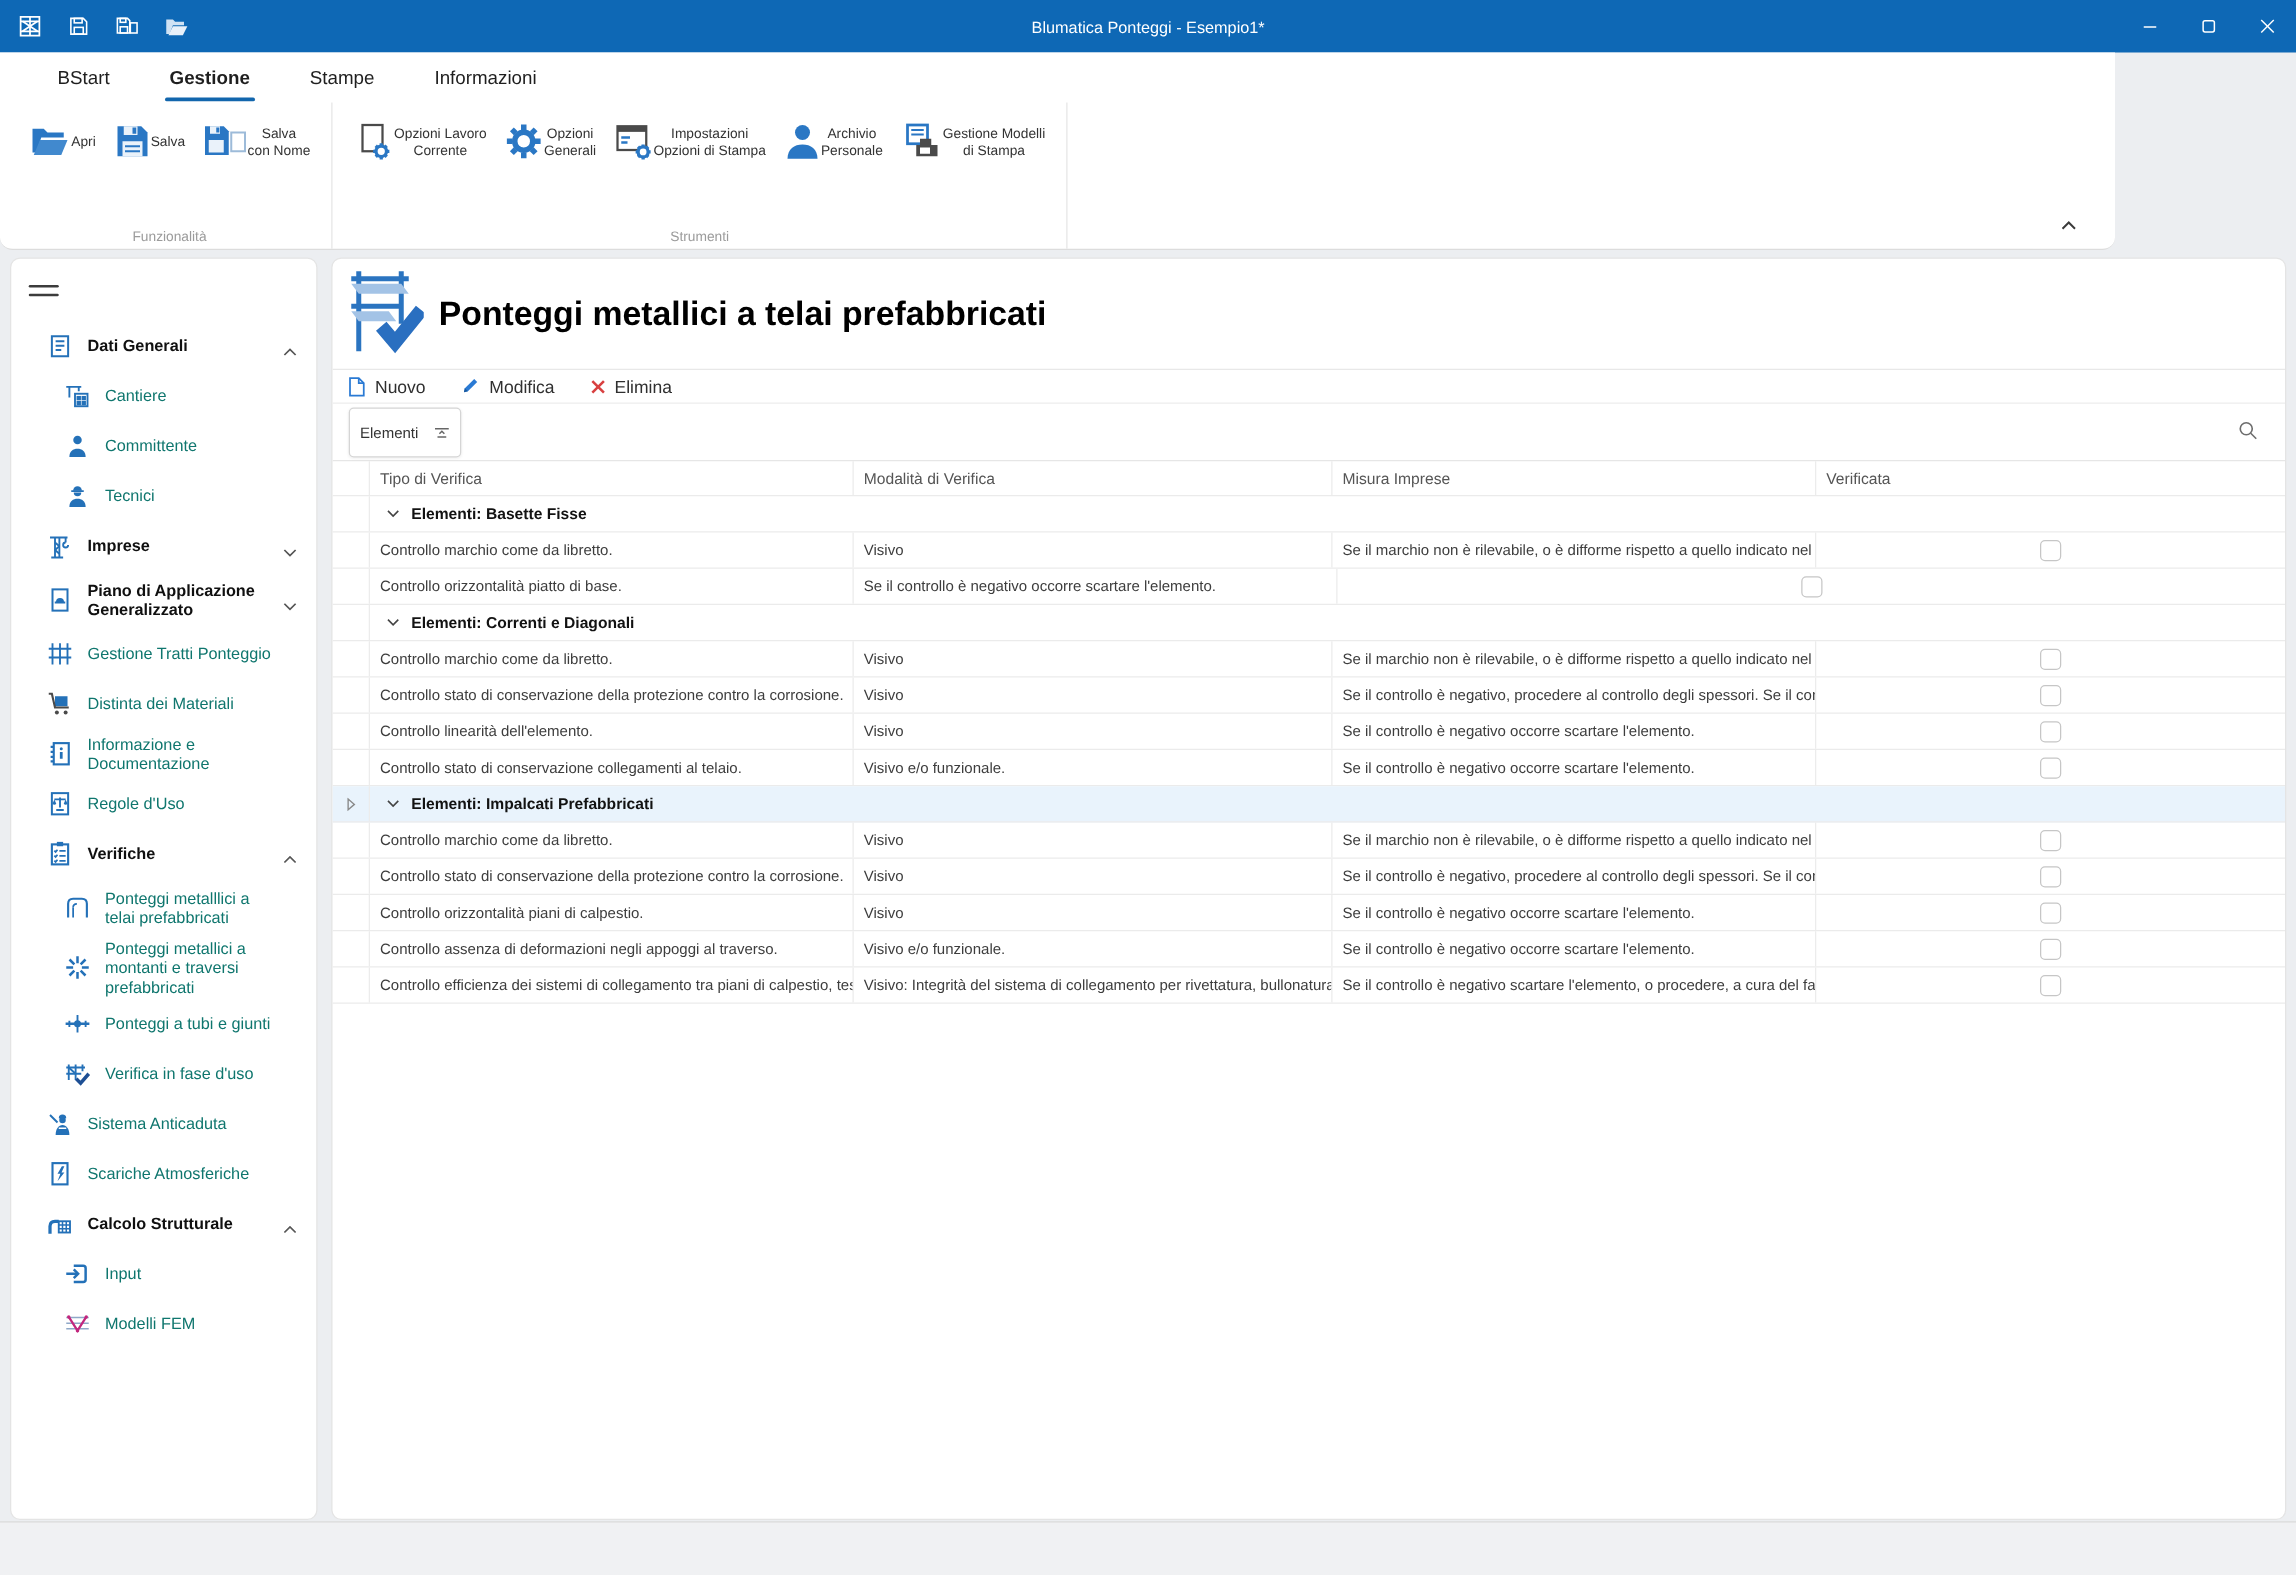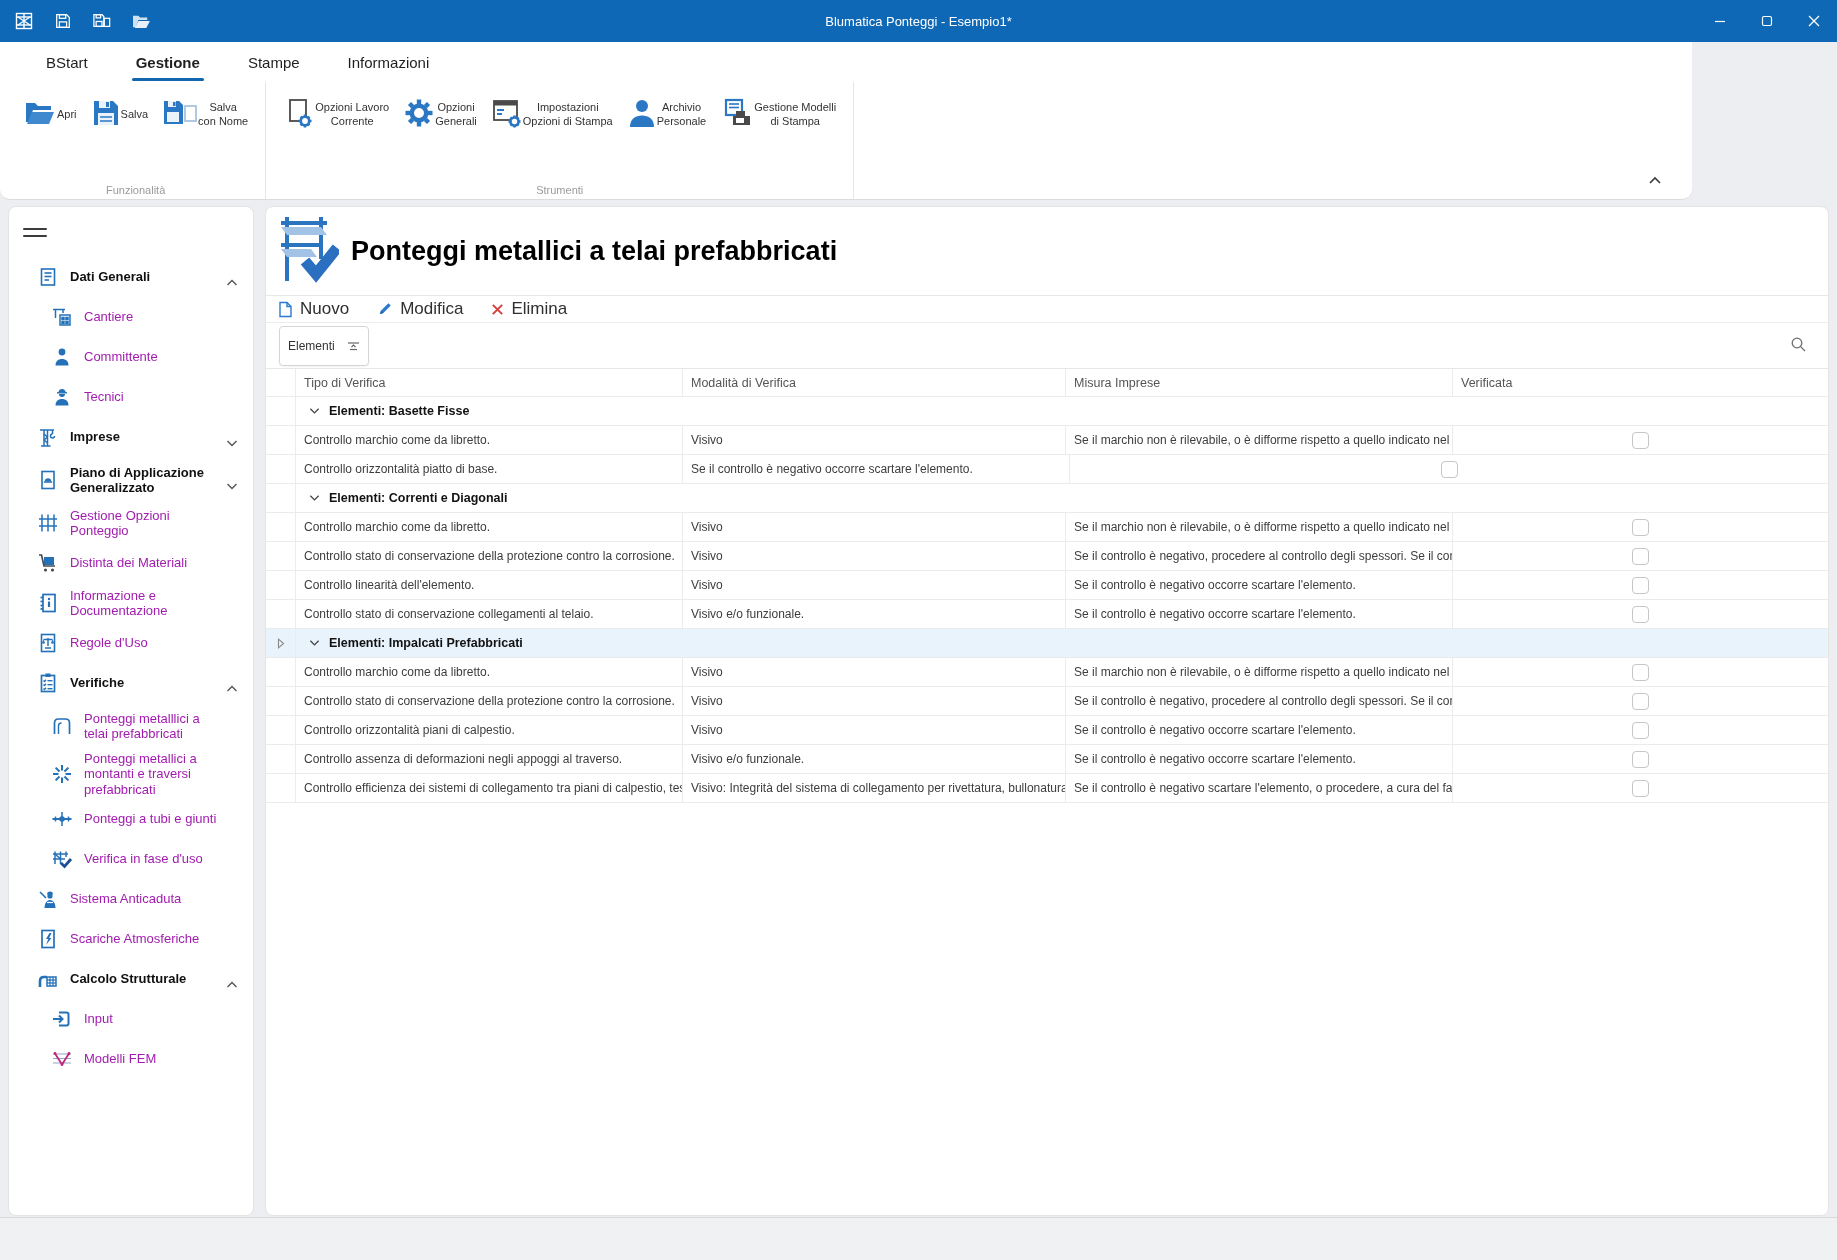--- a/index.html
+++ b/index.html
@@ -33,29 +33,29 @@
   .ribbon-collapse { position:absolute; right:26px; bottom:10px; width:22px; height:18px; display:flex; align-items:center; justify-content:center; }
   
   .workspace { position:absolute; top:206px; left:8px; width:1821px; height:1010px; display:flex; gap:11px; }
   .sidebar { width:246px; height:100%; background:#fff; border:1px solid #e4e4e4; border-radius:8px; padding-top:10px; overflow:hidden; }
   .hamburger { margin:6px 0 16px 14px; width:24px; height:18px; display:flex; flex-direction:column; justify-content:center; gap:5px; }
   .hamburger .hl { height:2px; background:#3c3c3c; border-radius:1px; }
   .nav-item { position:relative; display:flex; align-items:center; min-height:40px; padding:2px 30px 2px 26px; }
   .nav-item.two { min-height:46px; }
   .nav-item.sub { padding-left:40px; }
   .nicon { width:26px; flex:none; display:flex; justify-content:center; margin-right:9px; }
-  .nlabel { font-size:13px; color:#a21caf; line-height:1.18; }
+  .nlabel { font-size:13px; color:#0f766e; line-height:1.18; }
   .nav-item.bold > .nlabel { font-weight:bold; color:#101010; }
   .chev { position:absolute; right:15px; top:50%; margin-top:-4px; }
   
   .mainpanel { flex:1; height:100%; background:#fff; border:1px solid #e4e4e4; border-radius:8px; position:relative; overflow:hidden; }
   .content-header { height:89px; display:flex; align-items:center; padding-left:9px; border-bottom:1px solid #e8e8e8; }
   .page-title { font-size:27px; color:#000000; margin-left:12px; }
   .action-bar { height:27px; display:flex; align-items:center; padding-left:12px; gap:28px; border-bottom:1px solid #ededed; }
-  .action-btn { display:flex; align-items:center; gap:7px; font-size:17px; color:#2f2f2f; cursor:default; }
+  .action-btn { display:flex; align-items:center; gap:7px; font-size:14px; color:#2f2f2f; cursor:default; }
   .filter-bar { height:45px; position:relative; display:flex; align-items:center; padding-left:13px; }
   .dropdown { width:90px; height:40px; border:1px solid #d5d5d5; border-radius:4px; background:#fff;
               display:flex; align-items:center; justify-content:space-between; padding:0 8px;
               font-size:12px; color:#333; box-shadow:0 1px 2px rgba(0,0,0,.05); }
   .search { position:absolute; right:21px; top:13px; }
   
   .vtable { border-top:1px solid #e6e6e6; }
   .trow { display:flex; height:29px; border-bottom:1px solid #ebebeb; }
   .thead { height:28px; }
   .cell { display:flex; align-items:center; padding:0 8px; font-size:12px; color:#3d3d3d;
@@ -406,21 +406,21 @@
         <svg width="22" height="22" viewBox="0 0 22 22">
             <g stroke="#2471b8" stroke-width="1.5" fill="none">
               <line x1="5" y1="2.5" x2="5" y2="19.5"></line>
               <line x1="11" y1="2.5" x2="11" y2="19.5"></line>
               <line x1="17" y1="2.5" x2="17" y2="19.5"></line>
               <line x1="2" y1="7" x2="20" y2="7"></line>
               <line x1="2" y1="14" x2="20" y2="14"></line>
             </g>
           </svg>
       </span>
-      <span class="nlabel">Gestione Opzioni Ponteggio</span>
+      <span class="nlabel">Gestione Tratti Ponteggio</span>
     </div>
 
     <div class="nav-item">
       <span class="nicon">
         <svg width="22" height="22" viewBox="0 0 22 22">
             <rect x="7" y="5" width="10" height="8" fill="#2471b8"></rect>
             <path d="M2 3h2.5l2.5 11h11" fill="none" stroke="#4a4a4a" stroke-width="1.7"></path>
             <circle cx="8.5" cy="18" r="1.6" fill="#4a4a4a"></circle>
             <circle cx="15.5" cy="18" r="1.6" fill="#4a4a4a"></circle>
           </svg>

